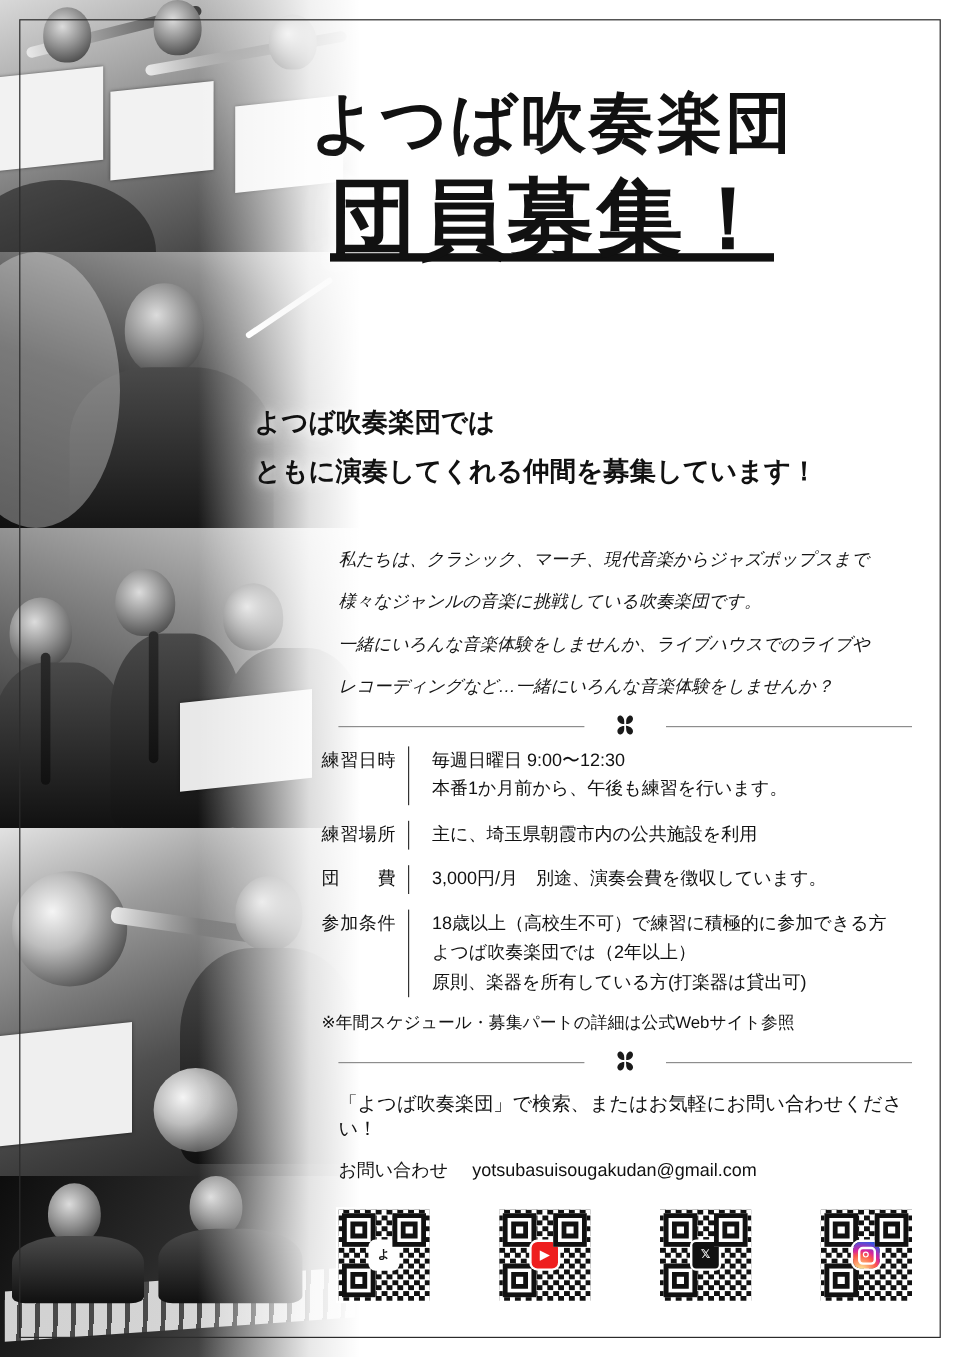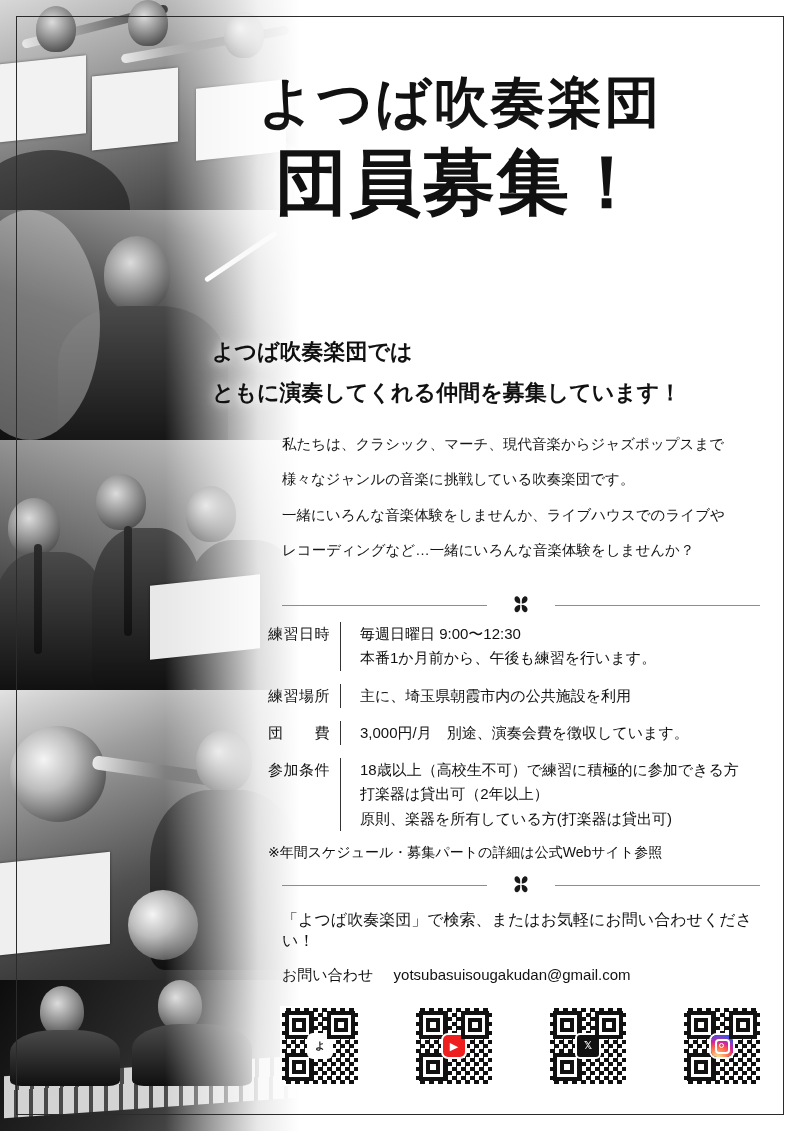--- a/index.html
+++ b/index.html
@@ -106,21 +106,21 @@
   }
   .headline .l1, .headline .l2 {
     font-family: "DejaVu Sans", sans-serif;
     font-weight: 700;
     color: #111;
     letter-spacing: 2px;
     text-shadow: 0 0 10px rgba(255,255,255,.95), 0 0 22px rgba(255,255,255,.9), 0 0 34px rgba(255,255,255,.8);
     line-height: 1.1;
   }
   .headline .l1 { font-size: 55px; }
-  .headline .l2 { font-size: 72px; margin-top: 10px; }
+  .headline .l2 { font-size: 72px; margin-top: 10px; text-decoration: underline; }
 
   
   .lead {
     position: absolute;
     left: 212px;
     top: 332px;
     width: 560px;
     z-index: 6;
   }
   .lead div {
@@ -128,23 +128,24 @@
     font-weight: 700;
     color: #111;
     line-height: 1.85;
     text-shadow: 0 0 8px rgba(255,255,255,.95), 0 0 18px rgba(255,255,255,.85);
   }
 
   
   .body-copy {
     position: absolute;
     left: 282px;
-    top: 433px;
+    top: 456px;
     width: 478px;
     z-index: 6;
+    font-style: italic;
   }
   .body-copy p {
     margin: 0 0 13px 0;
     font-size: 14.5px;
     line-height: 1.55;
     color: #151515;
   }
 
   
   .divider {
@@ -421,21 +422,21 @@
       <div class="info-value">
         <div>3,000円/月　別途、演奏会費を徴収しています。</div>
       </div>
     </div>
 
     <div class="info-row">
       <div class="info-label">参加条件</div>
       <div class="info-sep"></div>
       <div class="info-value">
         <div>18歳以上（高校生不可）で練習に積極的に参加できる方</div>
-        <div>打楽器は貸出可（2年以上）</div>
+        <div>よつば吹奏楽団では（2年以上）</div>
         <div>原則、楽器を所有している方(打楽器は貸出可)</div>
       </div>
     </div>
 
     <div class="note">※年間スケジュール・募集パートの詳細は公式Webサイト参照</div>
   </div>
 
   <div class="divider d2">
     <div class="rule left"></div>
     <div class="rule right"></div>

